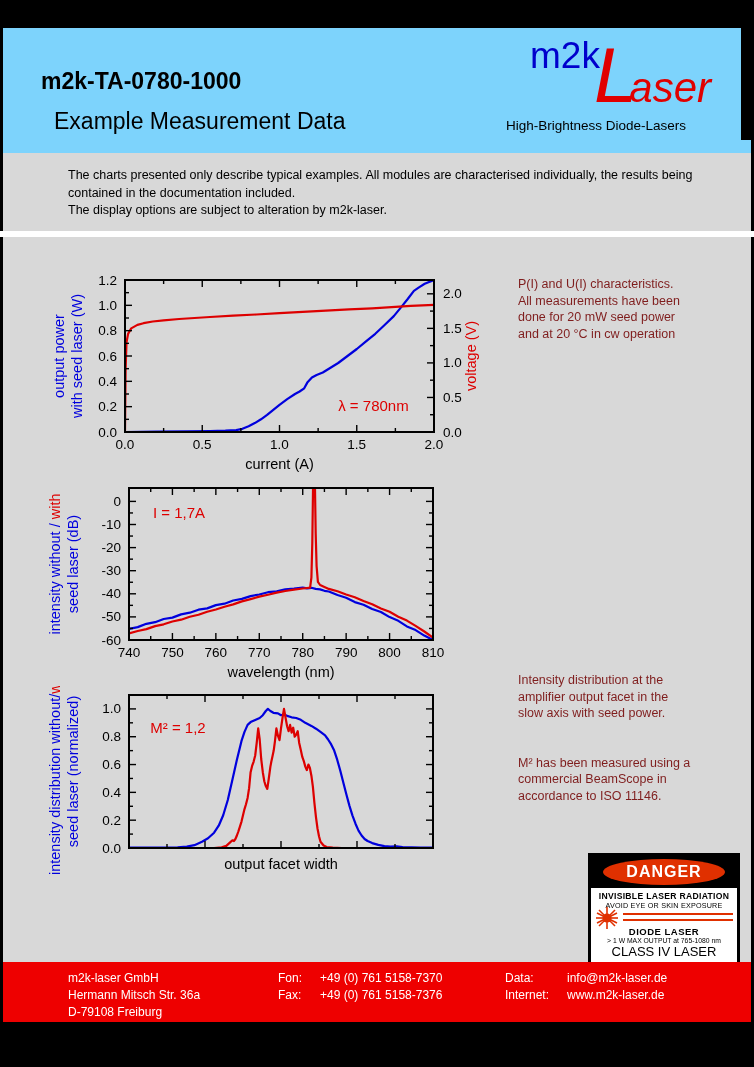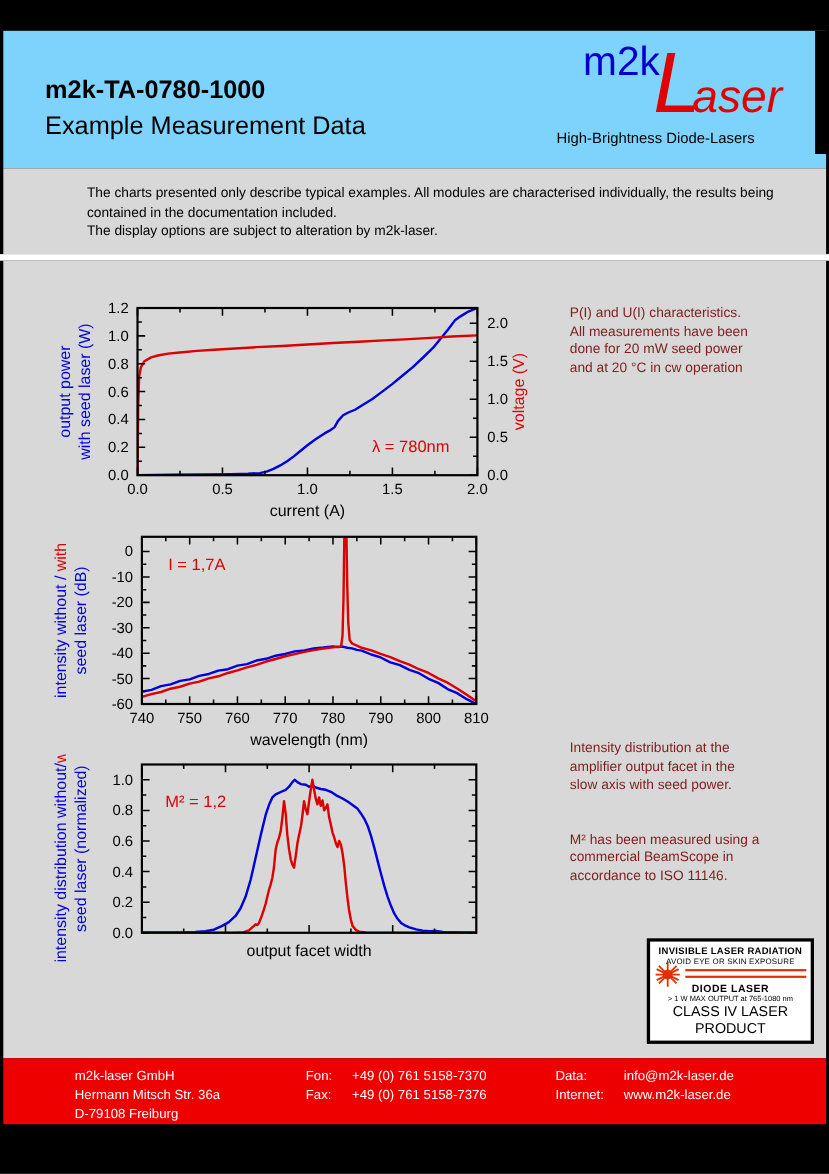--- a/index.html
+++ b/index.html
@@ -3,31 +3,31 @@
 <meta charset="utf-8">
 <style>
   html,body{margin:0;padding:0;background:#444;}
   .page{position:relative;width:754px;height:1067px;background:#000;overflow:hidden;
         font-family:"Liberation Sans", sans-serif;}
   
   .header{position:absolute;top:28px;left:3px;right:3px;height:125px;background:#7dd3fc;}
   .header-right-block{position:absolute;top:28px;right:0;width:13px;height:112px;background:#000;}
   .title-block{position:absolute;left:38px;top:40px;color:#000;}
   .title-model{font-size:23px;font-weight:bold;margin:0 0 6px 0;}
-  .title-sub{font-size:23px;font-weight:normal;margin:0;}
+  .title-sub{font-size:23px;font-weight:normal;margin:13px;}
   .logo{position:absolute;right:40px;top:8px;width:230px;text-align:right;}
   .logo-mark{white-space:nowrap;line-height:1;}
   .logo-m2k{color:#0000cc;font-size:37px;vertical-align:34px;}
   .logo-L{color:#e00000;font-style:italic;font-size:78px;font-weight:normal;margin-left:-6px;}
   .logo-aser{color:#e00000;font-style:italic;font-size:42px;margin-left:-8px;}
   .logo-tagline{font-size:13.5px;color:#000;margin-top:4px;text-align:center;}
   
   .disclaimer-band{position:absolute;top:153px;left:3px;right:3px;height:78px;background:#d8d8d8;}
   .disclaimer-text{position:absolute;left:65px;top:14px;width:630px;font-size:12.5px;
-                   line-height:17.5px;color:#000;white-space:pre-line;margin-left:11px;}
+                   line-height:17.5px;color:#000;white-space:pre-line;}
   .white-sep{position:absolute;top:231px;left:0;right:0;height:6px;background:#fff;}
   
   .main{position:absolute;top:237px;left:3px;right:3px;height:725px;background:#d8d8d8;}
   .chart-box{position:absolute;left:37px;width:470px;}
   .chart-1{top:31px;height:206px;}
   .chart-2{top:241px;height:202px;}
   .chart-3{top:449px;height:188px;}
   .note{position:absolute;left:515px;width:222px;font-size:12.5px;line-height:16.5px;
         color:#7f1d1d;white-space:pre-line;}
   .note-1{top:39px;}
@@ -315,20 +315,25 @@
     <div class="note note-3">Intensity distribution at the
 amplifier output facet in the
 slow axis with seed power.
 
 
 M² has been measured using a
 commercial BeamScope in
 accordance to ISO 11146.</div>
 
     <div class="danger">
+      <div class="danger-top">
+        <div class="danger-oval">
+          <span>DANGER</span>
+        </div>
+      </div>
       <div class="danger-body">
         <div class="d1">INVISIBLE LASER RADIATION</div>
         <div class="d2">AVOID EYE OR SKIN EXPOSURE</div>
         <div class="d-mid">
           <svg class="d-burst" width="24" height="24" viewBox="0 0 24 24">
             <g stroke="#e03000" stroke-width="1.6">
               <line x1="12" y1="1" x2="12" y2="23"></line>
                 <line x1="1" y1="12" x2="23" y2="12"></line>
               <line x1="4" y1="4" x2="20" y2="20"></line>
                 <line x1="20" y1="4" x2="4" y2="20"></line>

